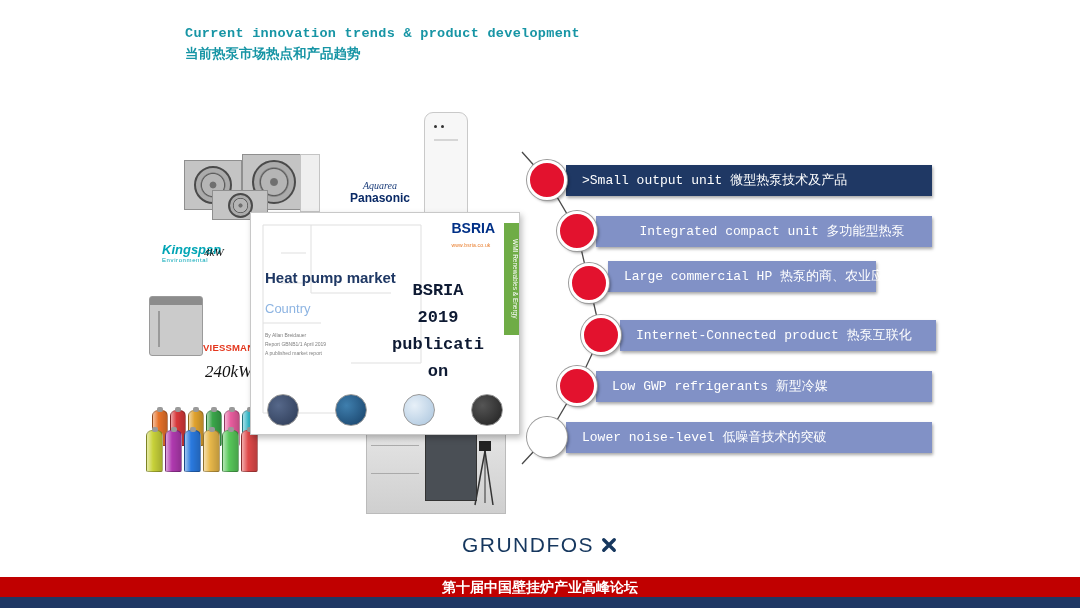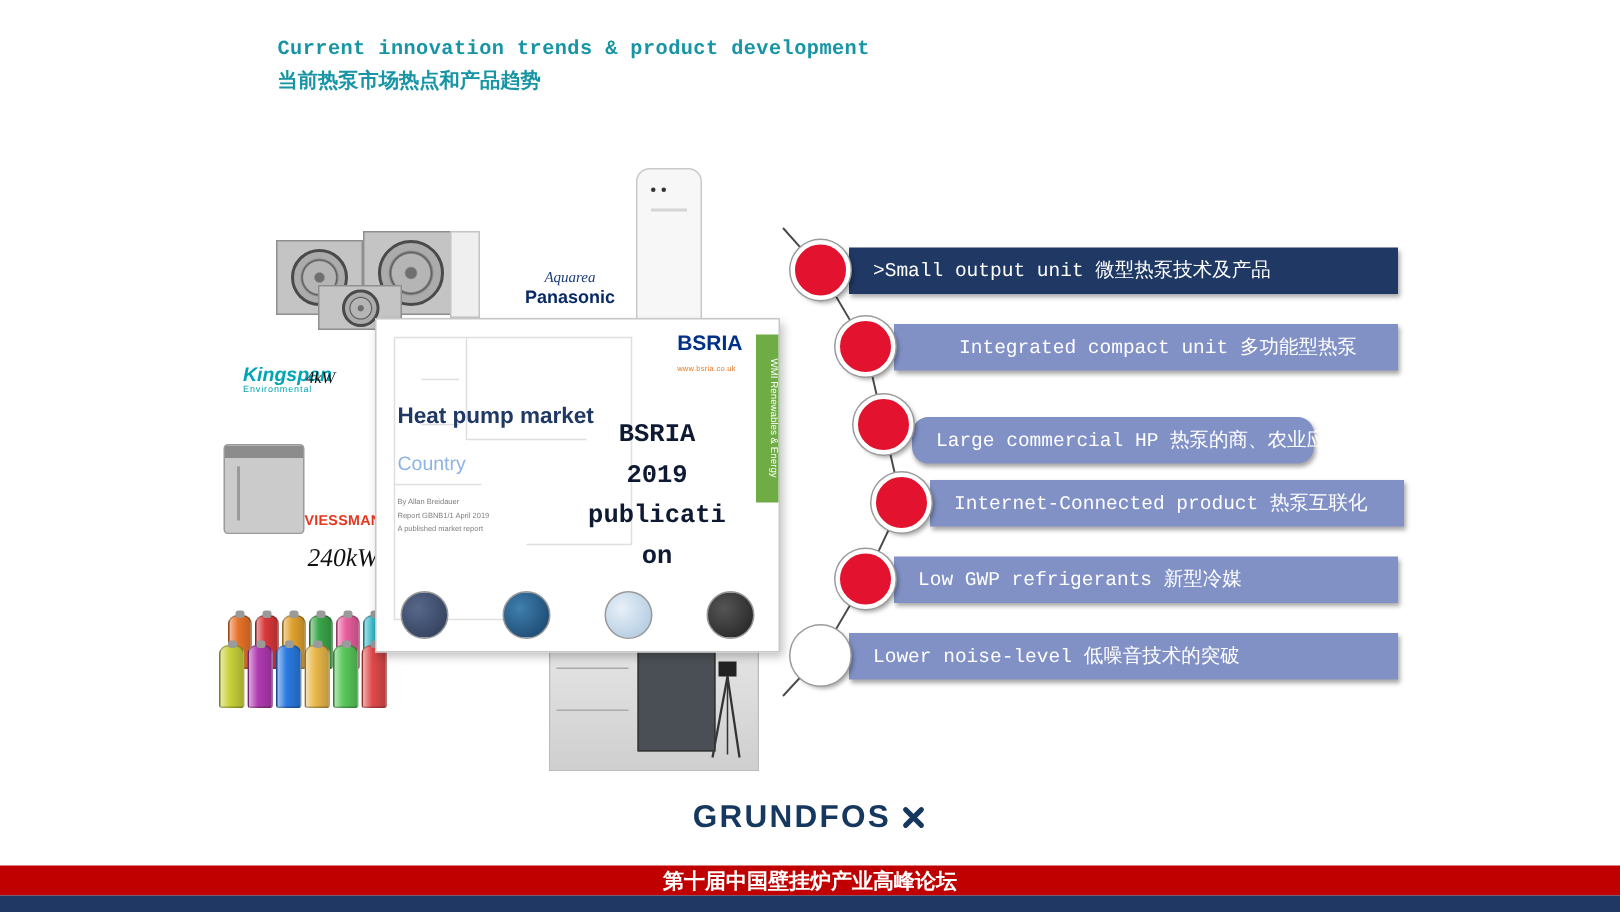--- a/index.html
+++ b/index.html
@@ -12,21 +12,21 @@
     color:var(--title-teal,#1795A5);letter-spacing:.3px;white-space:nowrap;}
   .title-zh{position:absolute;left:185px;top:45px;font-size:13.5px;font-weight:700;
     color:var(--title-teal,#1795A5);white-space:nowrap;}
 
   
   .bar{position:absolute;height:31px;line-height:31px;color:#fff;font-size:13px;
     padding-left:16px;box-sizing:border-box;white-space:nowrap;z-index:3;
     background:var(--bar-light,#8191C6);box-shadow:1px 2px 3px rgba(0,0,0,.35);}
   .bar1{left:566px;top:165px;width:366px;background:var(--bar-dark,#1F3864);}
   .bar2{left:596px;top:216px;width:336px;text-align:center;}
-  .bar3{left:608px;top:278px;width:268px;border-radius:11px;}
+  .bar3{left:608px;top:261px;width:268px;}
   .bar4{left:620px;top:320px;width:316px;}
   .bar5{left:596px;top:371px;width:336px;}
   .bar6{left:566px;top:422px;width:366px;}
 
   .node{position:absolute;width:34px;height:34px;border-radius:50%;z-index:4;
     background:var(--circle-red,#E3122E);border:3px solid #fff;
     box-shadow:0 0 0 1px #9a9a9a,2px 2px 3px rgba(0,0,0,.35);}
   .node1{left:527px;top:160px;} .node2{left:557px;top:211px;}
   .node3{left:569px;top:263px;} .node4{left:581px;top:315px;}
   .node5{left:557px;top:366px;} .node6{left:527px;top:417px;background:#fff;}
@@ -106,21 +106,21 @@
   .photo{position:absolute;left:366px;top:416px;width:138px;height:96px;
     background:linear-gradient(#e8e8e8,#cfcfcf);border:1px solid #bbb;z-index:1;}
   .photo .shelf{position:absolute;left:4px;width:48px;height:1px;background:#aaa;}
   .photo .cabinet{position:absolute;left:58px;top:10px;width:50px;height:72px;
     background:#4a4f55;border:1px solid #333;}
 
   
   .grundfos{position:absolute;left:0;right:0;top:534px;text-align:center;z-index:2;
     color:var(--grundfos-navy,#16375E);font-family:"Liberation Sans",sans-serif;}
   .gzh{font-size:12px;font-weight:700;letter-spacing:10px;margin-left:10px;}
-  .gen{font-size:21px;font-weight:700;letter-spacing:1.5px;display:inline-flex;
+  .gen{font-size:21px;font-weight:400;letter-spacing:1.5px;display:inline-flex;
     align-items:center;gap:6px;line-height:22px;}
   .banner-red{position:absolute;left:0;right:0;top:577px;height:20px;line-height:20px;
     background:var(--banner-red,#C00000);color:#fff;text-align:center;font-size:14px;
     font-weight:700;font-family:"Liberation Sans",sans-serif;z-index:6;}
   .banner-navy{position:absolute;left:0;right:0;top:597px;height:11px;
     background:var(--bar-dark,#1F3864);z-index:6;}
 </style>
 </head>
 <body>
 

